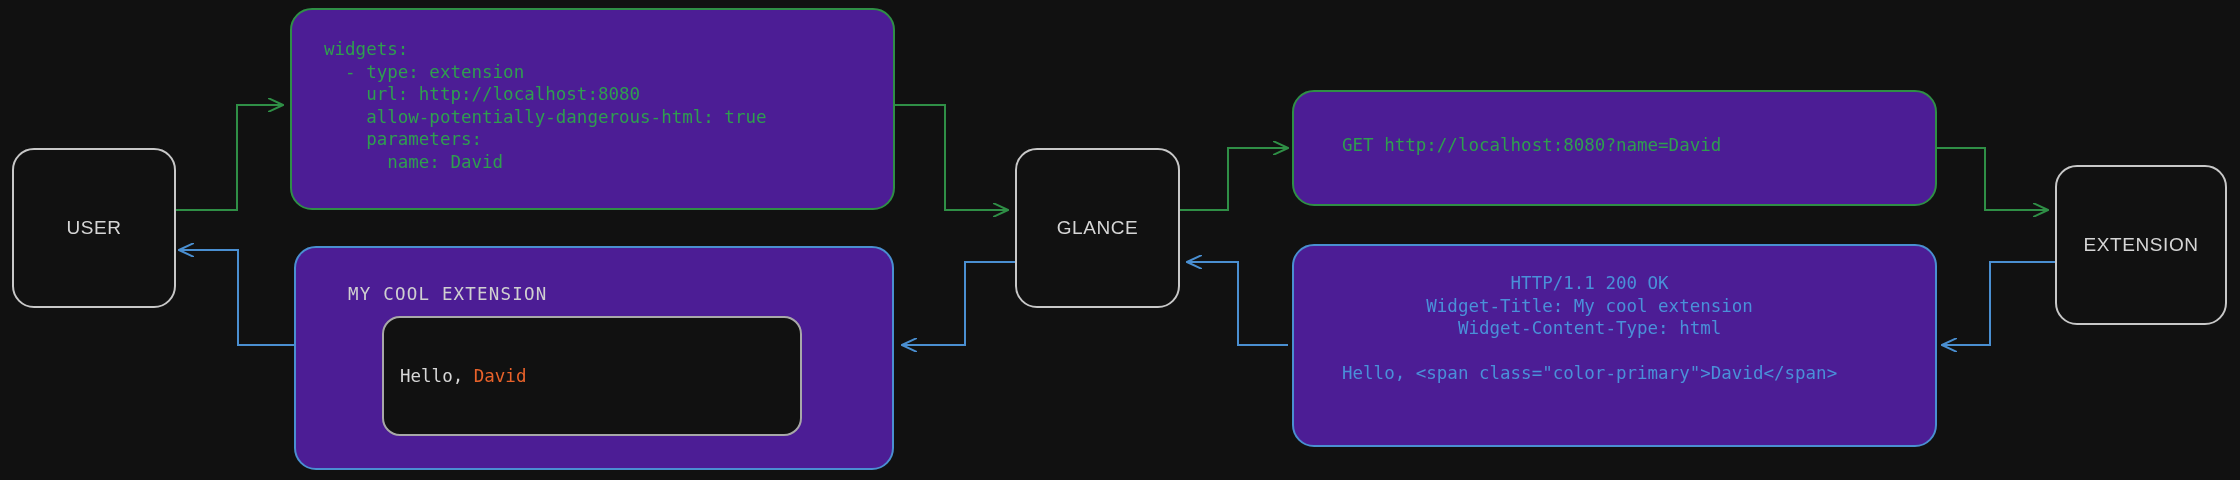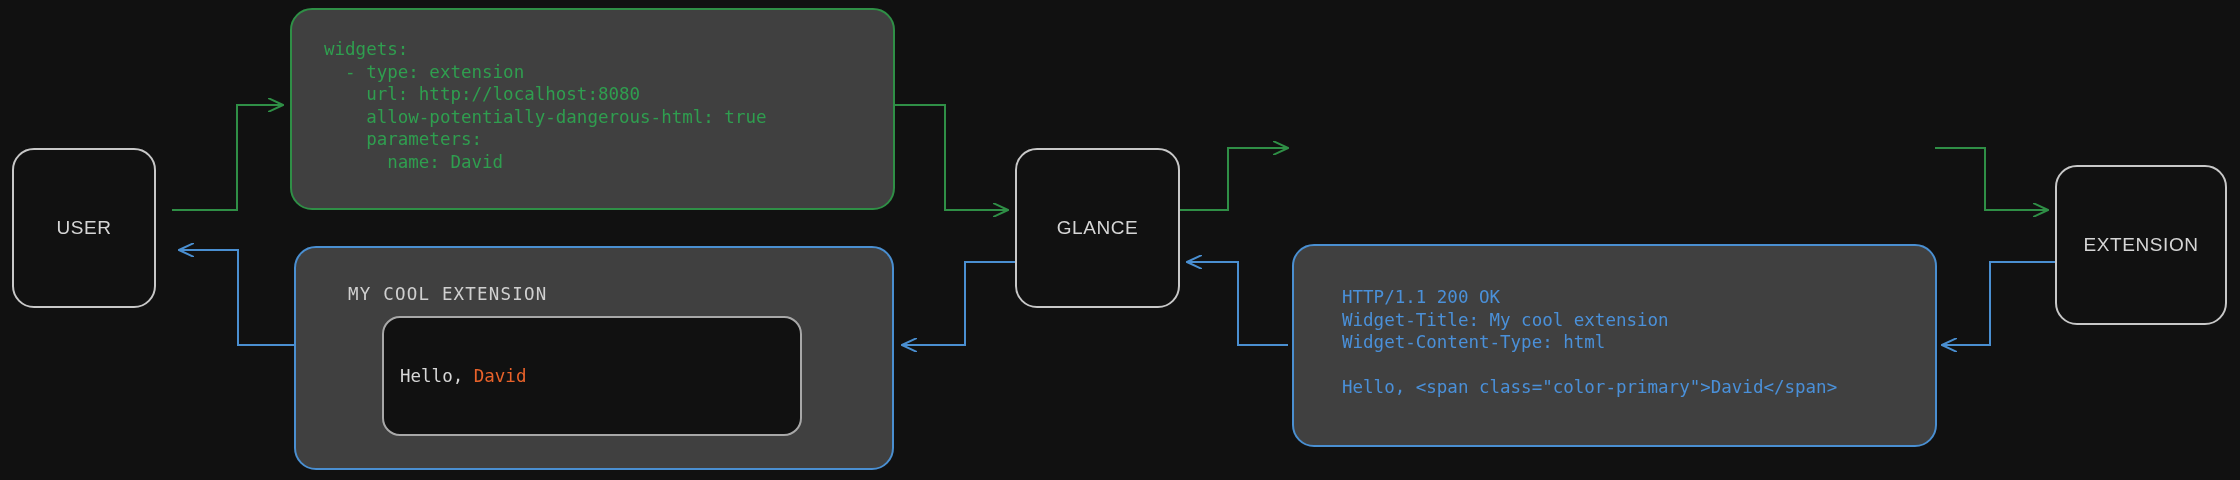--- a/index.html
+++ b/index.html
@@ -42,21 +42,21 @@
     font-family: "Liberation Sans", sans-serif;
     font-size: 19px;
     letter-spacing: 0.6px;
   }
 
   .codebox {
     position: absolute;
     box-sizing: border-box;
     border: 2px solid #2f8f46;
     border-radius: 22px;
-    background: #404040;
+    background: #4c1d95;
     color: #2f9e4f;
   }
   .codebox.blue {
     border-color: #4a8fd1;
     color: #4a90d9;
   }
   .codebox.plain {
     border-color: #4a8fd1;
   }
 
@@ -124,44 +124,47 @@
       <path stroke="#4a8fd1" marker-end="url(#ah-blue)" d="M 2055 262 L 1990 262 L 1990 345 L 1942 345"></path>
 
       <path stroke="#4a8fd1" marker-end="url(#ah-blue)" d="M 1288 345 L 1238 345 L 1238 262 L 1187 262"></path>
 
       <path stroke="#4a8fd1" marker-end="url(#ah-blue)" d="M 1015 262 L 965 262 L 965 345 L 902 345"></path>
 
       <path stroke="#4a8fd1" marker-end="url(#ah-blue)" d="M 295 345 L 238 345 L 238 250 L 179 250"></path>
     </g>
   </svg>
 
-  <div class="node" style="left:12px; top:148px; width:144px; height:160px;">
+  <div class="node" style="left:12px; top:148px; width:164px; height:160px;">
     <span>USER</span>
   </div>
 
   <div class="node" style="left:1015px; top:148px; width:165px; height:160px;align-items:center;">
     <span>GLANCE</span>
   </div>
 
   <div class="node" style="left:2055px; top:148px; width:172px; height:160px;margin-top:17px;">
     <span>EXTENSION</span>
   </div>
 
   <div class="codebox" style="left:290px; top:8px; width:605px; height:202px;">
     <div class="code green" style="left:32px; top:28px;">widgets:
   - type: extension
     url: http://localhost:8080
     allow-potentially-dangerous-html: true
     parameters:
       name: David</div>
   </div>
 
+  <div class="codebox" style="left:1292px; top:90px; width:645px; height:116px;">
+    <div class="code green" style="left:48px; top:42px;">GET http://localhost:8080?name=David</div>
+  </div>
 
   <div class="codebox blue" style="left:1292px; top:244px; width:645px; height:203px;">
-    <div class="code blue" style="left:48px; top:40px;">HTTP/1.1 200 OK
+    <div class="code blue" style="left:48px; top:26px;text-align:center;">HTTP/1.1 200 OK
 Widget-Title: My cool extension
 Widget-Content-Type: html
 
 Hello, &lt;span class="color-primary"&gt;David&lt;/span&gt;</div>
   </div>
 
   <div class="codebox plain" style="left:294px; top:246px; width:600px; height:224px;">
     <div class="widget-title" style="left:52px; top:36px;">MY COOL EXTENSION</div>
     <div class="widget-card" style="left:50px; top:68px; width:420px; height:120px;">
       <div class="widget-card-text" style="left:16px; top:48px;"><span>Hello, </span><span class="accent">David</span></div>

